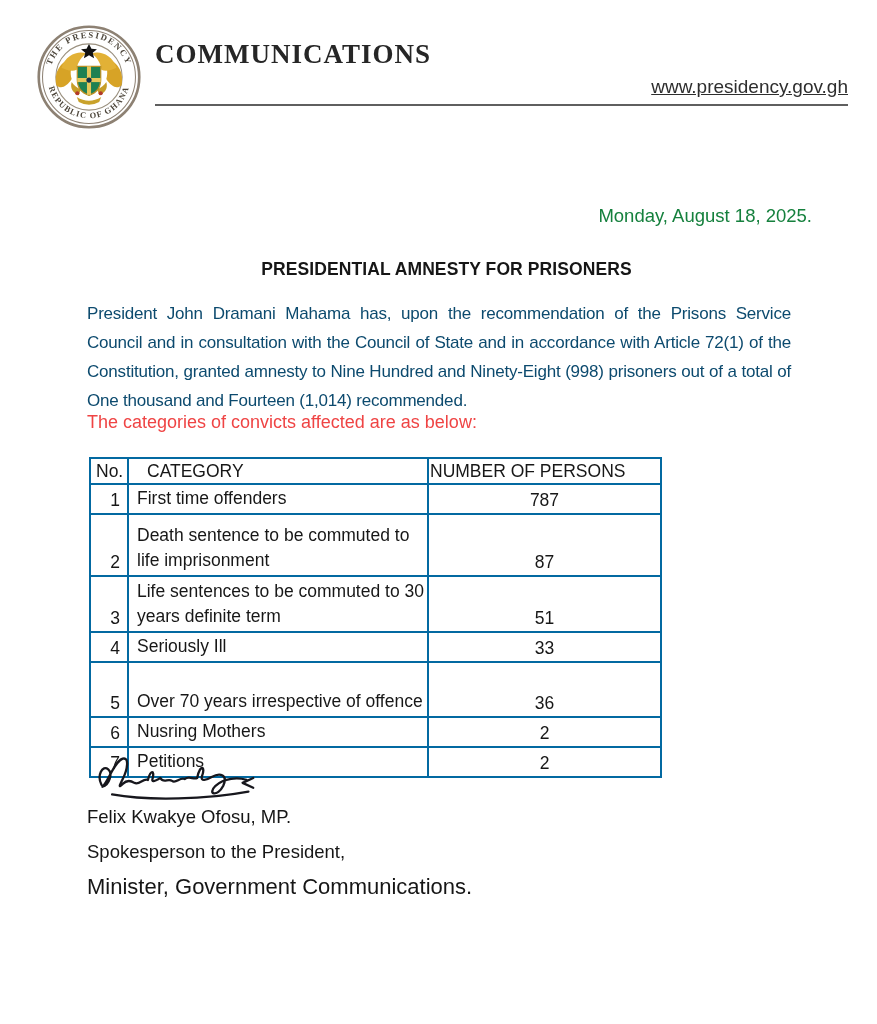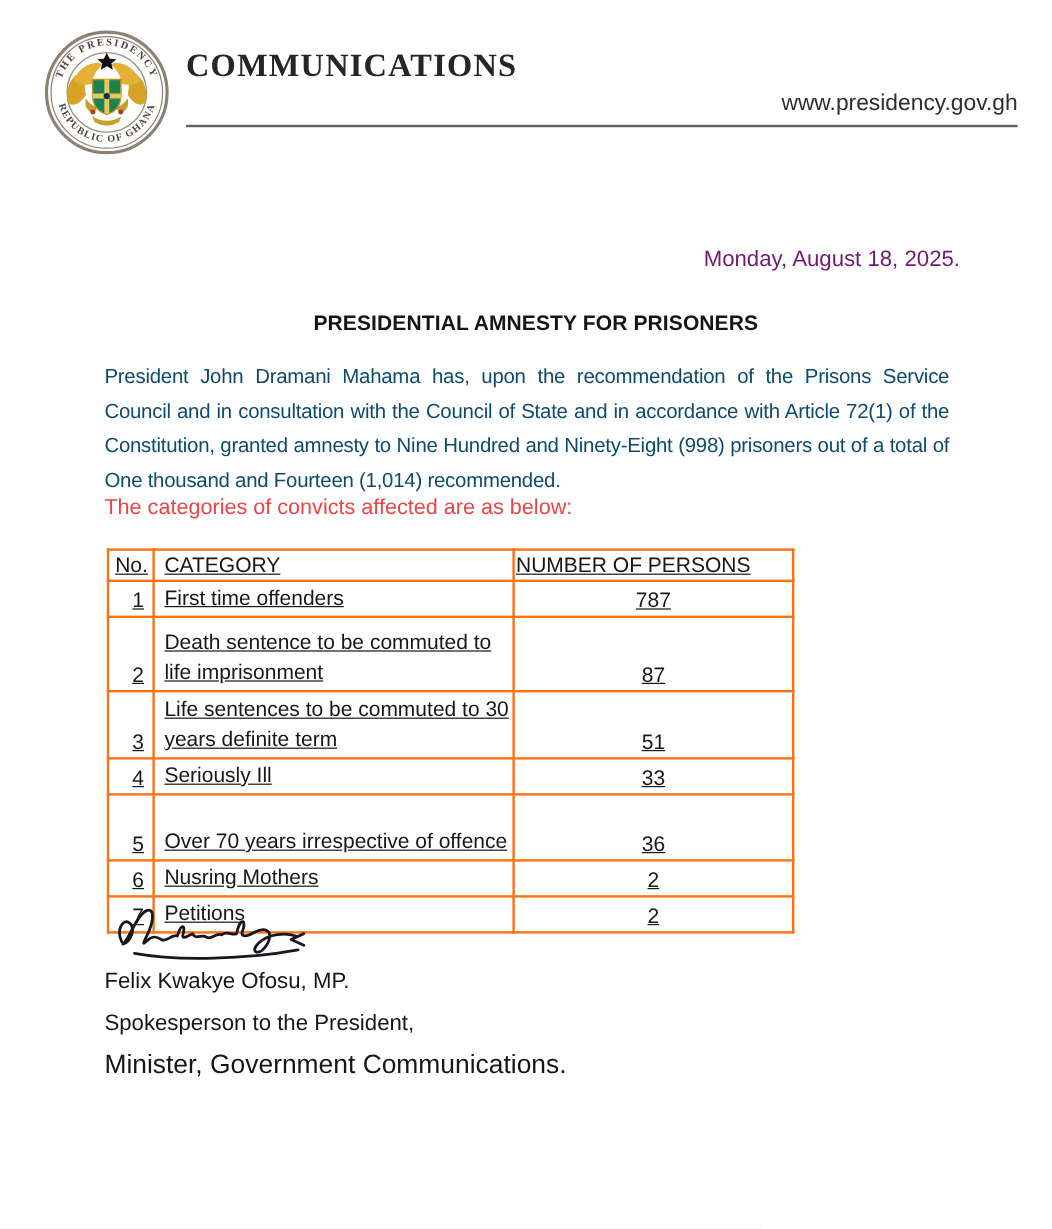--- a/index.html
+++ b/index.html
@@ -23,31 +23,31 @@
   .seal-text-bot { font-size: 8.2px; letter-spacing: 1.1px; }
 
   .org-name {
     position: absolute; left: 155px; top: 40px;
     font-family: "Liberation Serif", serif;
     font-weight: bold; font-size: 27px; line-height: 29px;
     letter-spacing: 1px; color: #262626;
   }
   .website {
     position: absolute; right: 29px; top: 76px;
-    font-size: 19px; color: #2e2e2e;
+    font-size: 19px; color: #2e2e2e; text-decoration: underline;
   }
   .header-rule {
     position: absolute; left: 155px; right: 29px; top: 104px;
     height: 0; border-top: 2px solid #5f5f5f;
   }
 
   
   .date-line {
-    position: absolute; right: 77px; top: 205px;
-    font-size: 18.5px; color: #701a75; margin-left: 16px;
+    position: absolute; right: 65px; top: 205px;
+    font-size: 18.5px; color: #15803d; margin-left: 16px;
   }
   .doc-title {
     position: absolute; left: 0; right: 0; top: 259px;
     text-align: center; font-weight: bold; font-size: 17.5px;
     letter-spacing: 0.1px; color: #161616; padding-left: 16px;
   }
   .body-par {
     position: absolute; left: 87px; top: 299px; width: 704px;
     font-size: 17px; line-height: 29px; letter-spacing: -0.2px;
     text-align: justify; color: #0c4a6e;
@@ -57,30 +57,30 @@
     font-size: 18px; color: #ef4444;
   }
 
   
   .amnesty-table {
     position: absolute; left: 89px; top: 457px;
     border-collapse: collapse; table-layout: fixed;
     font-size: 17.5px; color: #171717;
   }
   .amnesty-table th, .amnesty-table td {
-    border: 2px solid #f97316; overflow: hidden; text-decoration: underline;
+    border: 2px solid #0369a1; overflow: hidden;
   }
   .amnesty-table th {
     font-weight: normal; vertical-align: middle; text-align: left;
   }
   .col-no  { width: 38px; }
   .col-cat { width: 300px; }
   .col-num { width: 233px; }
   .th-no  { padding-left: 5px; }
-  .th-cat { padding-left: 8px; }
+  .th-cat { padding-left: 18px; }
   .th-num { text-align: center; }
   .cell-no  { text-align: right; padding-right: 7px; vertical-align: bottom; padding-bottom: 2px; }
   .cell-cat { padding-left: 8px; vertical-align: bottom; padding-bottom: 2px; white-space: pre-line; line-height: 25px; }
   .cell-num { text-align: center; vertical-align: bottom; padding-bottom: 2px; }
   tr.header-row { height: 26px; }
   tr.row-1 { height: 25px; }
   tr.row-2 { height: 62px; }
   tr.row-3 { height: 56px; }
   tr.row-4 { height: 23px; }
   tr.row-5 { height: 55px; }

